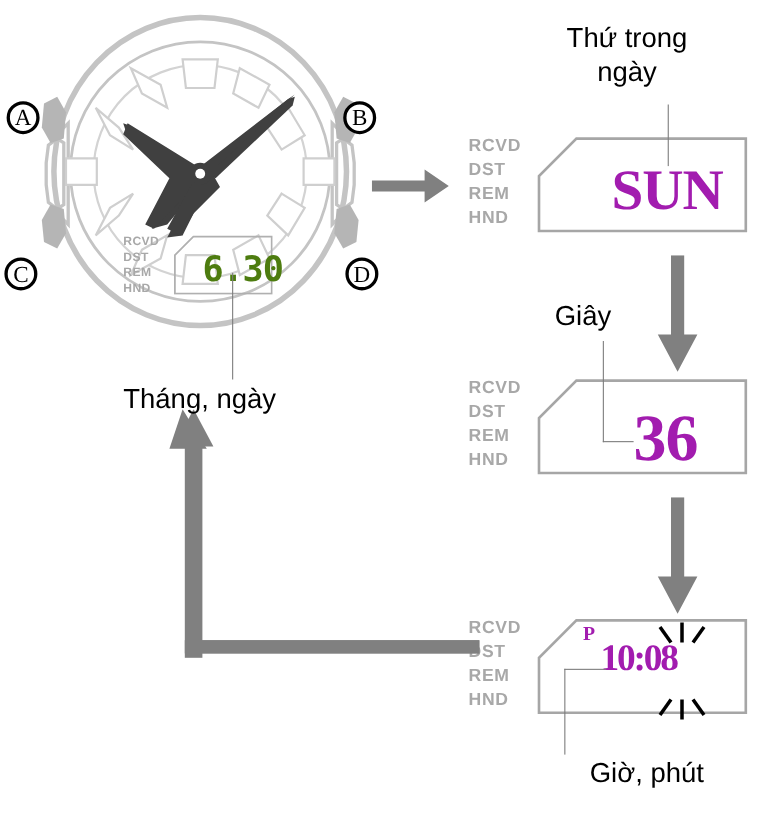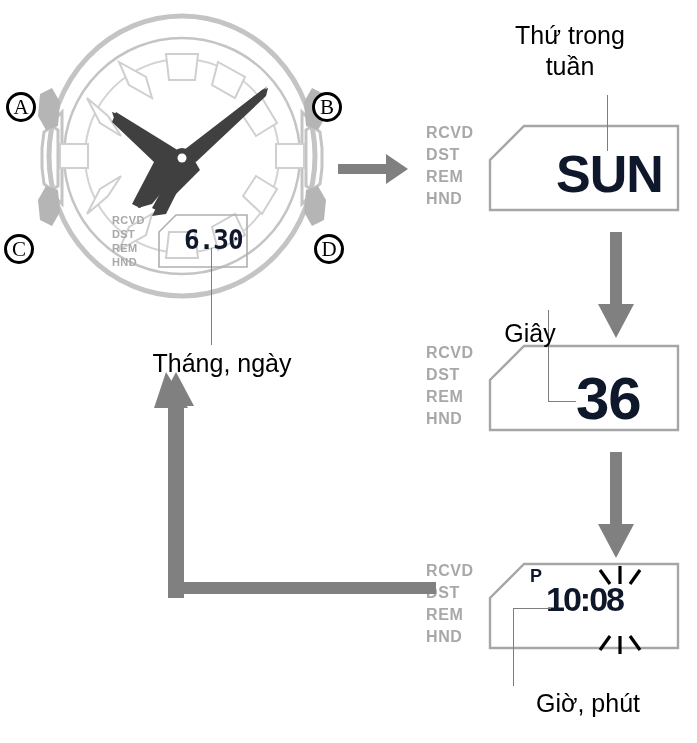--- a/index.html
+++ b/index.html
@@ -26,23 +26,23 @@
   .callout {
     position: absolute;
     color: #000000;
     font-size: 25px;
     font-family: "Liberation Sans", sans-serif;
     line-height: 1.22;
     white-space: pre-line;
     letter-spacing: 0px;
   }
   #label-weekday { left: 470px; top: 20px; width: 200px; text-align: center; }
-  #label-seconds { left: 470px; top: 272px; width: 120px; text-align: center; margin-top: 46px; }
+  #label-seconds { left: 470px; top: 272px; width: 120px; text-align: center; }
   #label-hourmin { left: 430px; top: 688px; width: 210px; text-align: right; }
-  #label-monthday { left: 112px; top: 348px; width: 220px; text-align: center; }
+  #label-monthday { left: 112px; top: 348px; width: 220px; text-align: left; }
 
   
   .lcd-group { position: absolute; }
   .lcd-indicators {
     position: absolute;
     left: 0; top: 0;
     width: 62px;
     color: #a8a8a8;
     font-family: "Liberation Sans", sans-serif;
     font-weight: bold;
@@ -53,22 +53,22 @@
   }
   .lcd-frame {
     position: absolute;
     left: 62px; top: 2px;
     width: 192px;
     height: 88px;
   }
   .lcd-frame svg { display: block; }
   .lcd-digits {
     position: absolute;
-    color: #0f172a;
-    font-family: Liberation Sans, sans-serif;
+    color: #a21caf;
+    font-family: Liberation Serif, serif;
     font-weight: bold;
   }
 
   
   #watch-wrap { position: absolute; left: 0px; top: 8px; width: 370px; height: 300px; }
 
   .btn-letter {
     position: absolute;
     width: 30px; height: 30px;
     border: 3px solid #000000;
@@ -164,21 +164,21 @@
         <div>RCVD</div>
         <div>DST</div>
         <div>REM</div>
         <div>HND</div>
       </div>
       <div style="position:absolute; left:46px; top:1px; width:90px; height:54px;">
         <svg width="90" height="54" viewBox="0 0 90 54">
           <path d="M18,1 L89,1 L89,53 L1,53 L1,18 Z" fill="none" stroke="#b0b0b0" stroke-width="1.6"></path>
         </svg>
       </div>
-      <div style="position:absolute; left:72px; top:12px; font-size:26px; letter-spacing:-1px; color:#0f172a; font-family:'DejaVu Sans Mono', monospace; font-weight:bold;">6.30</div>
+      <div style="position:absolute; left:72px; top:12px; font-size:32px; letter-spacing:-1px; color:#4d7c0f; font-family:'DejaVu Sans Mono', monospace; font-weight:bold;">6.30</div>
     </div>
 
     
     <div class="btn-letter" id="btn-A">A</div>
     <div class="btn-letter" id="btn-B">B</div>
     <div class="btn-letter" id="btn-C">C</div>
     <div class="btn-letter" id="btn-D">D</div>
   </div>
 
   <div class="leader-line" style="left:211px; top:248px; height:97px;"></div>
@@ -273,18 +273,18 @@
   <div class="abs" style="left:146px; top:372px;">
     <svg width="290" height="240" viewBox="0 0 290 240">
       <path d="M20,0 L42,36 L30,36 L30,222 L290,222 L290,210 L30,210 L30,36 L8,36 Z" fill="#808080"></path>
       <rect x="22" y="30" width="16" height="196" fill="#808080"></rect>
       <rect x="22" y="210" width="268" height="12" fill="#808080"></rect>
       <path d="M30,0 L48,34 L12,34 Z" fill="#808080"></path>
     </svg>
   </div>
 
   <div class="callout" id="label-weekday">Thứ trong
-tuần</div>
+ngày</div>
   <div class="callout" id="label-seconds">Giây</div>
   <div class="callout" id="label-hourmin">Giờ, phút</div>
   <div class="callout" id="label-monthday">Tháng, ngày</div>
 
 </div>
 
 </body></html>

